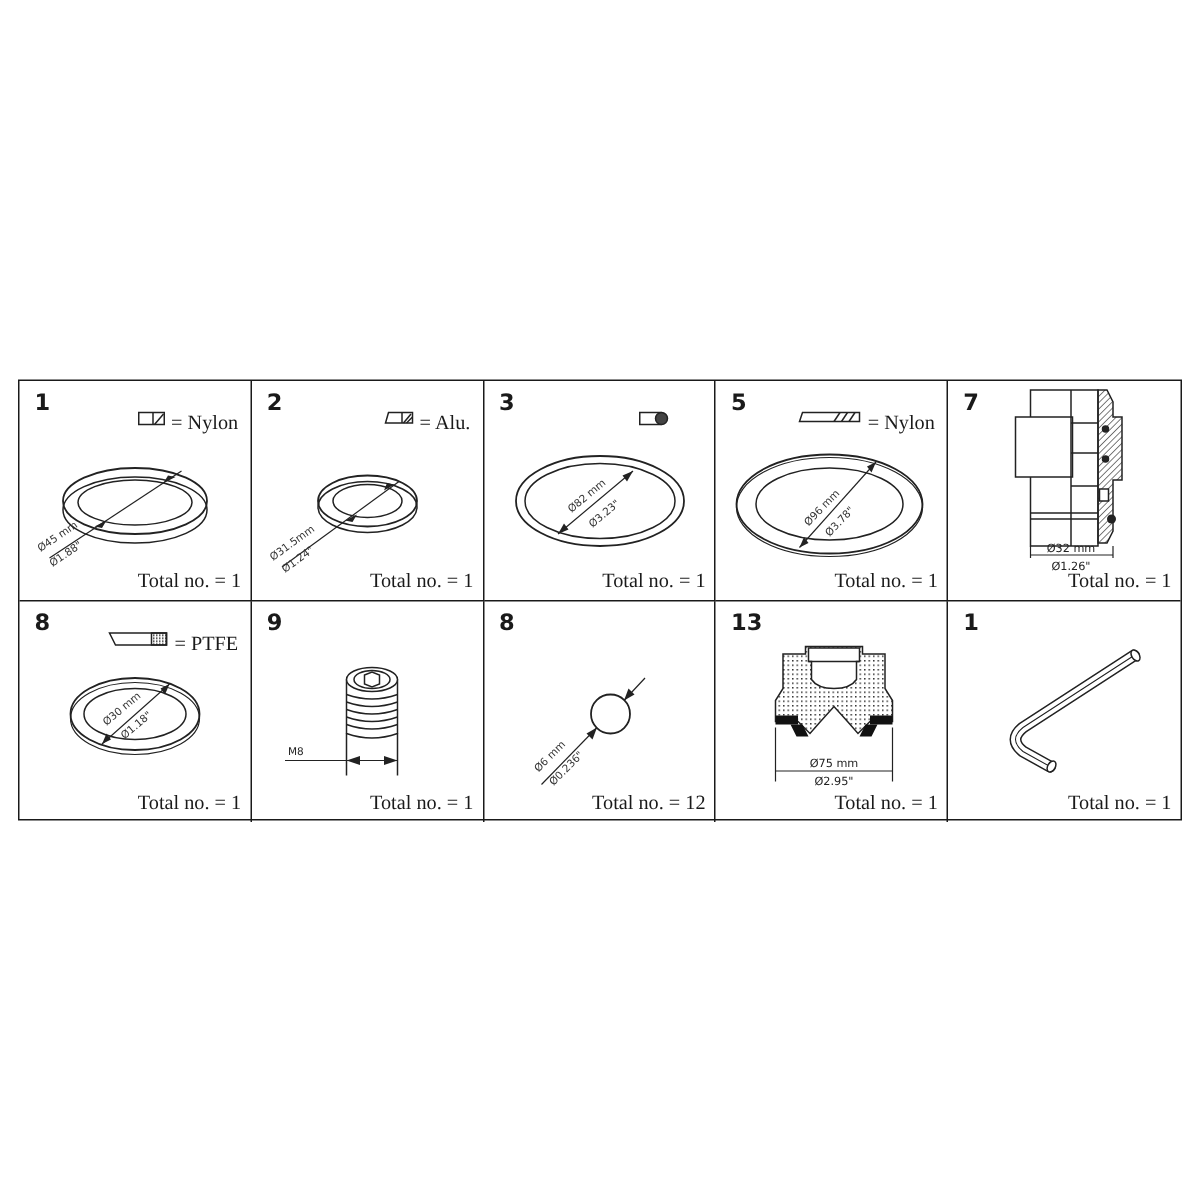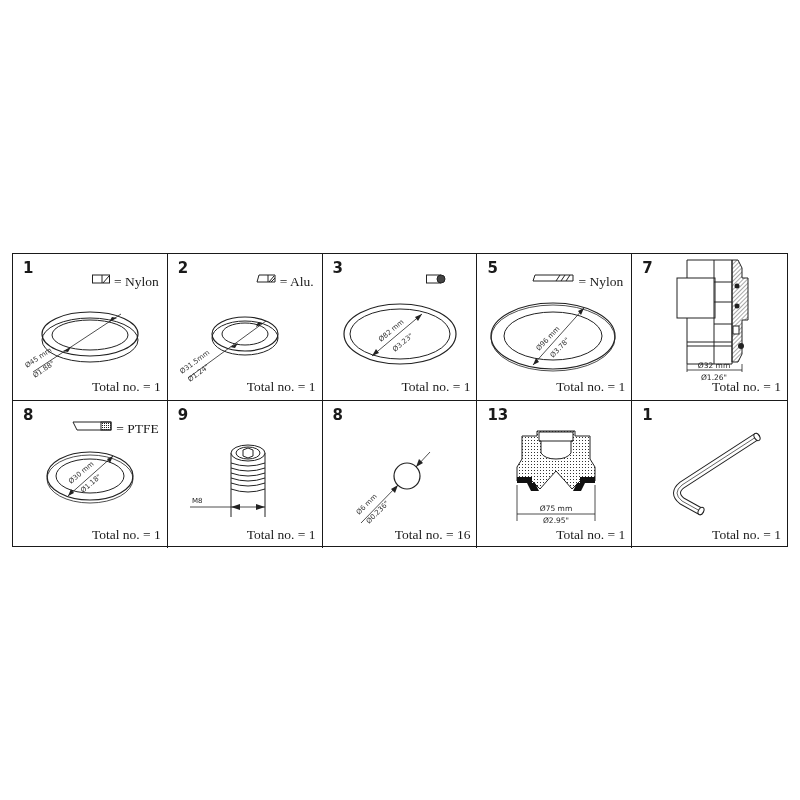--- a/index.html
+++ b/index.html
@@ -198,21 +198,21 @@
     <span class="num">8</span>
     <svg class="drawing" width="156" height="147">
       <circle cx="84" cy="75" r="13" fill="#fff" stroke="#222" stroke-width="1.2"></circle>
       <line x1="38" y1="122" x2="75" y2="84" stroke="#222" stroke-width="0.8"></line>
       <polygon points="75,84 72,92 68,88" fill="#222"></polygon>
       <line x1="93" y1="66" x2="107" y2="51" stroke="#222" stroke-width="0.8"></line>
       <polygon points="93,66 96,58 100,62" fill="#222"></polygon>
       <text x="36" y="114" font-size="7" fill="#333" transform="rotate(-45 36 114)" class="dim">Ø6 mm</text>
       <text x="46" y="123" font-size="7" fill="#333" transform="rotate(-45 46 123)" class="dim">Ø0.236"</text>
     </svg>
-    <span class="total">Total no. = 16</span>
+    <span class="total">Total no. = 12</span>
   </div>
 
   <div class="cell last-row">
     <span class="num">13</span>
     <svg class="drawing" width="155" height="147">
       <defs>
         <pattern id="dots11" width="3" height="3" patternUnits="userSpaceOnUse">
           <rect width="1" height="1" fill="#333"></rect>
         </pattern>
       </defs>

